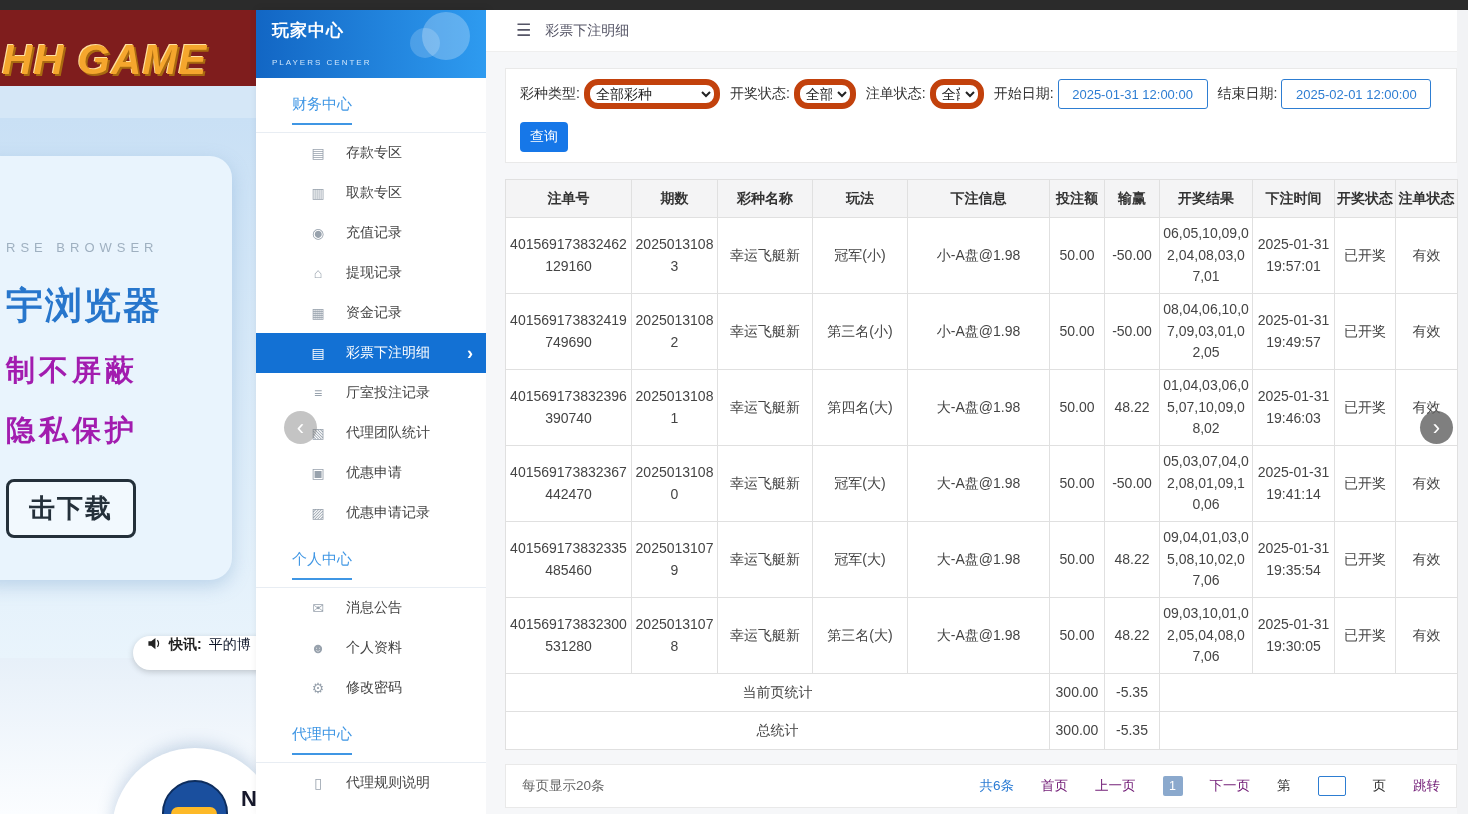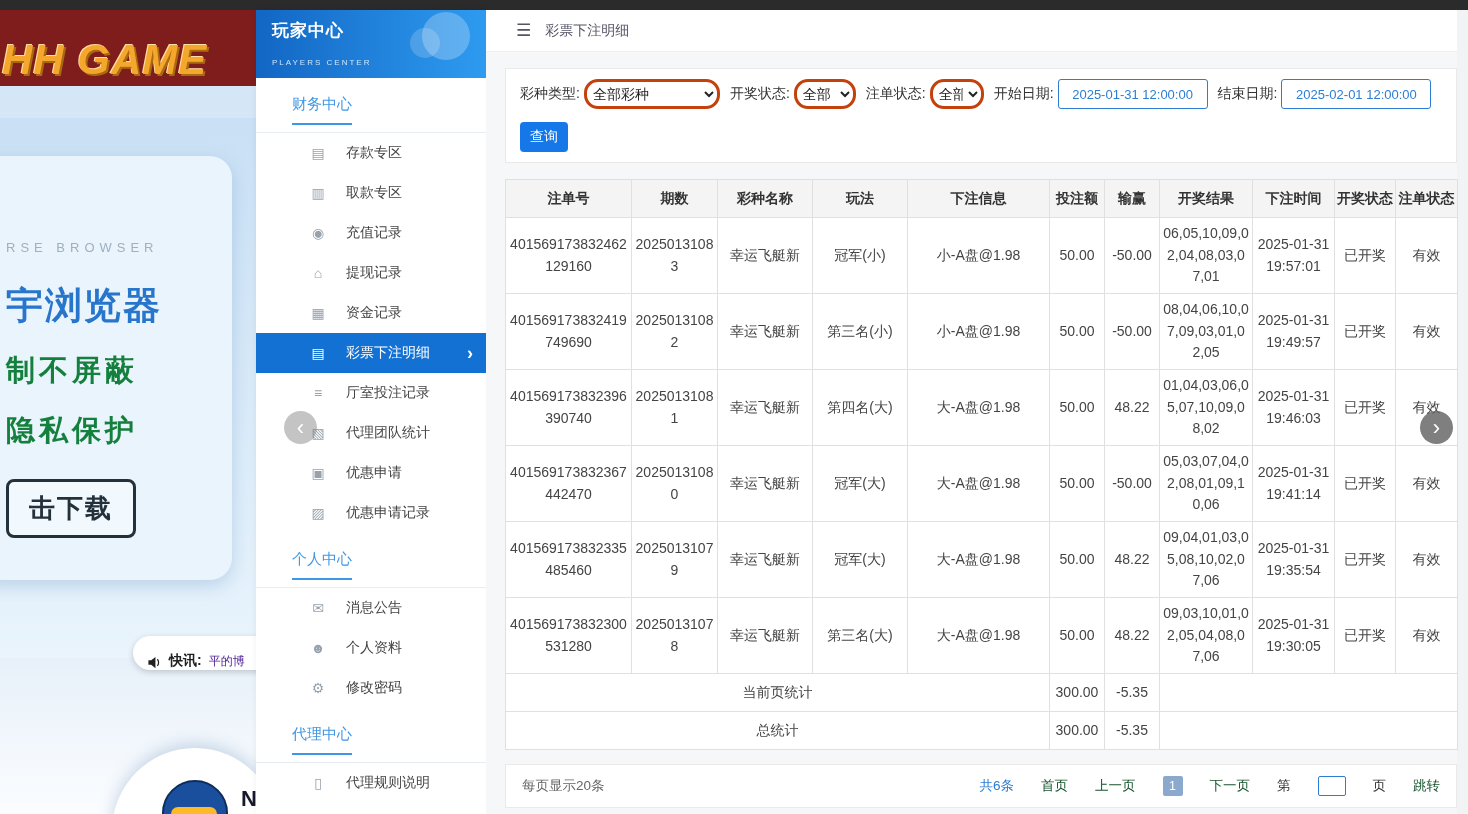--- a/index.html
+++ b/index.html
@@ -8,25 +8,25 @@
 .stage{position:relative;width:1468px;height:814px;overflow:hidden;background:#f2f3f5}
 .topstrip{position:absolute;left:0;top:0;width:1468px;height:10px;background:#2b2b2b;z-index:1}
 
 .leftbg{position:absolute;left:0;top:0;width:256px;height:814px;z-index:1;background:#d5e7f7;overflow:hidden}
 .logo-block{position:absolute;left:0;top:0;width:256px;height:86px;background:#7f1d1d;overflow:hidden}
 .logo-text{position:absolute;left:2px;top:36px;font-size:42px;font-weight:bold;font-style:italic;color:#f5a62d;letter-spacing:1px;white-space:nowrap;text-shadow:2px 2px 0 #a96a10,-1px -1px 0 #ffe0a0}
 .promo{position:absolute;left:0;top:118px;width:256px;height:540px;background:linear-gradient(180deg,#c9e0f5,#e9f4fc)}
 .promo-card{position:absolute;left:-26px;top:38px;width:258px;height:424px;background:#e9f4fd;border-radius:22px;box-shadow:0 6px 18px rgba(110,155,200,.35);padding:84px 0 0 32px}
 .promo-eyebrow{color:#9fb0c0;font-size:13px;letter-spacing:5px;margin-bottom:26px}
 .promo-line1{color:#2776cc;font-size:37px;font-weight:bold;margin-bottom:20px;letter-spacing:2px}
-.promo-line2,.promo-line3{color:#15803d;font-size:29px;font-weight:bold;margin-bottom:20px;letter-spacing:4px}
+.promo-line2,.promo-line3{color:#a21caf;font-size:29px;font-weight:bold;margin-bottom:20px;letter-spacing:4px}
 .download-btn{display:inline-block;margin-top:8px;border:3px solid #24303a;border-radius:8px;padding:9px 20px;font-size:26px;color:#24303a;font-weight:bold;background:#f2f9fe;letter-spacing:2px}
-.ticker{position:absolute;left:133px;top:636px;height:34px;min-width:158px;background:#fff;border-radius:17px;box-shadow:0 2px 6px rgba(0,0,0,.18);display:flex;align-items:flex-end;padding:0 14px;gap:7px;z-index:2}
+.ticker{position:absolute;left:133px;top:636px;height:34px;min-width:158px;background:#fff;border-radius:17px;box-shadow:0 2px 6px rgba(0,0,0,.18);display:flex;align-items:flex-start;padding:0 14px;gap:7px;z-index:2}
 .ticker-label{font-weight:bold;color:#222;font-size:14px;white-space:nowrap}
-.ticker-text{color:#4c1d95;font-size:12px;white-space:nowrap}
+.ticker-text{color:#0f172a;font-size:14px;white-space:nowrap}
 .bottom-area{position:absolute;left:0;top:658px;width:256px;height:156px;background:linear-gradient(180deg,#e7f0f9,#fbfdff)}
 .big-circle{position:absolute;left:112px;top:748px;width:166px;height:166px;border-radius:50%;background:#fff;box-shadow:0 -4px 16px rgba(90,130,175,.3)}
 .team-logo{position:absolute;left:162px;top:780px;width:66px;height:66px;border-radius:50%;background:#1a4f9e;border:2px solid #0d2d5e;overflow:hidden}
 .team-logo .bridge{position:absolute;left:7px;top:25px;width:46px;height:14px;background:#fdb927;border-radius:7px}
 .n-letter{position:absolute;left:241px;top:786px;font-size:22px;font-weight:bold;color:#16182b;z-index:3}
 
 .sidebar{position:absolute;left:256px;top:10px;width:230px;height:804px;background:#fff;z-index:5;box-shadow:2px 0 8px rgba(0,0,0,.1)}
 .sb-header{height:68px;background:linear-gradient(90deg,#1266c4,#2e9bf0);position:relative;overflow:hidden;padding:9px 0 0 16px;color:#fff}
 .sb-title{font-size:17px;font-weight:bold;letter-spacing:1px;position:relative;z-index:2}
 .sb-sub{font-size:8px;letter-spacing:2px;color:#cfe6fb;margin-top:16px;position:relative;z-index:2}
@@ -45,34 +45,34 @@
 .main{position:absolute;left:486px;top:10px;width:971px;height:804px;background:#f6f7f9;z-index:5}
 .main-topbar{height:42px;background:#fff;display:flex;align-items:center;padding-left:30px;gap:14px;border-bottom:1px solid #efefef}
 .hamburger{font-size:17px;color:#556;cursor:pointer}
 .page-title{font-size:14px;color:#556}
 .content{padding:16px 0 0 19px}
 .card{background:#fff;border:1px solid #e9e9e9;width:952px}
 .filter-card{padding:10px 14px;margin-bottom:16px}
 .filter-row{display:flex;align-items:center;font-size:14px;color:#333;white-space:nowrap}
 .filter-row .flabel{margin:0 4px 0 10px}
 .filter-row .flabel:first-child{margin-left:0}
-select{height:30px;border:3px solid #c2410c;border-radius:14px;font-size:14px;padding:0 2px;background:#fff;color:#222}
+select{height:30px;border:6px solid #c2410c;border-radius:14px;font-size:14px;padding:0 2px;background:#fff;color:#222}
 .sel-wide{width:136px}
 .sel-mid{width:62px}
 .sel-small{width:54px}
 .date-input{height:30px;width:150px;border:1px solid #2d7dd2;border-radius:3px;color:#2d7dd2;text-align:center;font-size:13px;background:#fff}
 .search-btn{margin-top:13px;width:48px;height:30px;background:#1677e8;color:#fff;border:none;border-radius:4px;font-size:14px;cursor:pointer}
 table.bets{border-collapse:collapse;table-layout:fixed;width:952px;background:#fff;margin-bottom:14px}
 .bets th,.bets td{border:1px solid #e0e0e0;text-align:center;font-size:14px;color:#444;padding:4px 3px;word-break:break-all;line-height:1.55;vertical-align:middle}
 .bets th{background:#f4f4f5;color:#333;font-weight:bold;height:38px;padding:0 1px}
 .bets tbody td{height:76px}
 .bets tr.summary td{height:38px;padding:4px}
 .pagination{display:flex;justify-content:space-between;align-items:center;height:44px;padding:0 16px;font-size:13.5px;color:#666}
 .pg-right{display:flex;align-items:center;gap:27px}
-.pg-link{color:#14532d;cursor:pointer}
+.pg-link{color:#701a75;cursor:pointer}
 .pg-total{color:#2b7bd3}
 .pg-current{width:20px;height:20px;background:#8ba9cd;color:#fff;display:flex;align-items:center;justify-content:center;border-radius:2px;font-size:12.5px;cursor:pointer}
 .pg-input{width:28px;height:20px;border:1px solid #2d7dd2;border-radius:2px;background:#fff}
 .pg-text{color:#333}
 
 .nav-arrow{position:absolute;top:411px;width:33px;height:33px;border-radius:50%;color:#fff;display:flex;align-items:center;justify-content:center;font-size:22px;line-height:1;z-index:8;cursor:pointer;user-select:none}
 .nav-left{left:284px;background:rgba(125,125,125,.45)}
 .nav-right{left:1420px;background:rgba(95,95,95,.8)}
 .speaker-icon{width:15px;height:15px;flex:none}
 </style>

